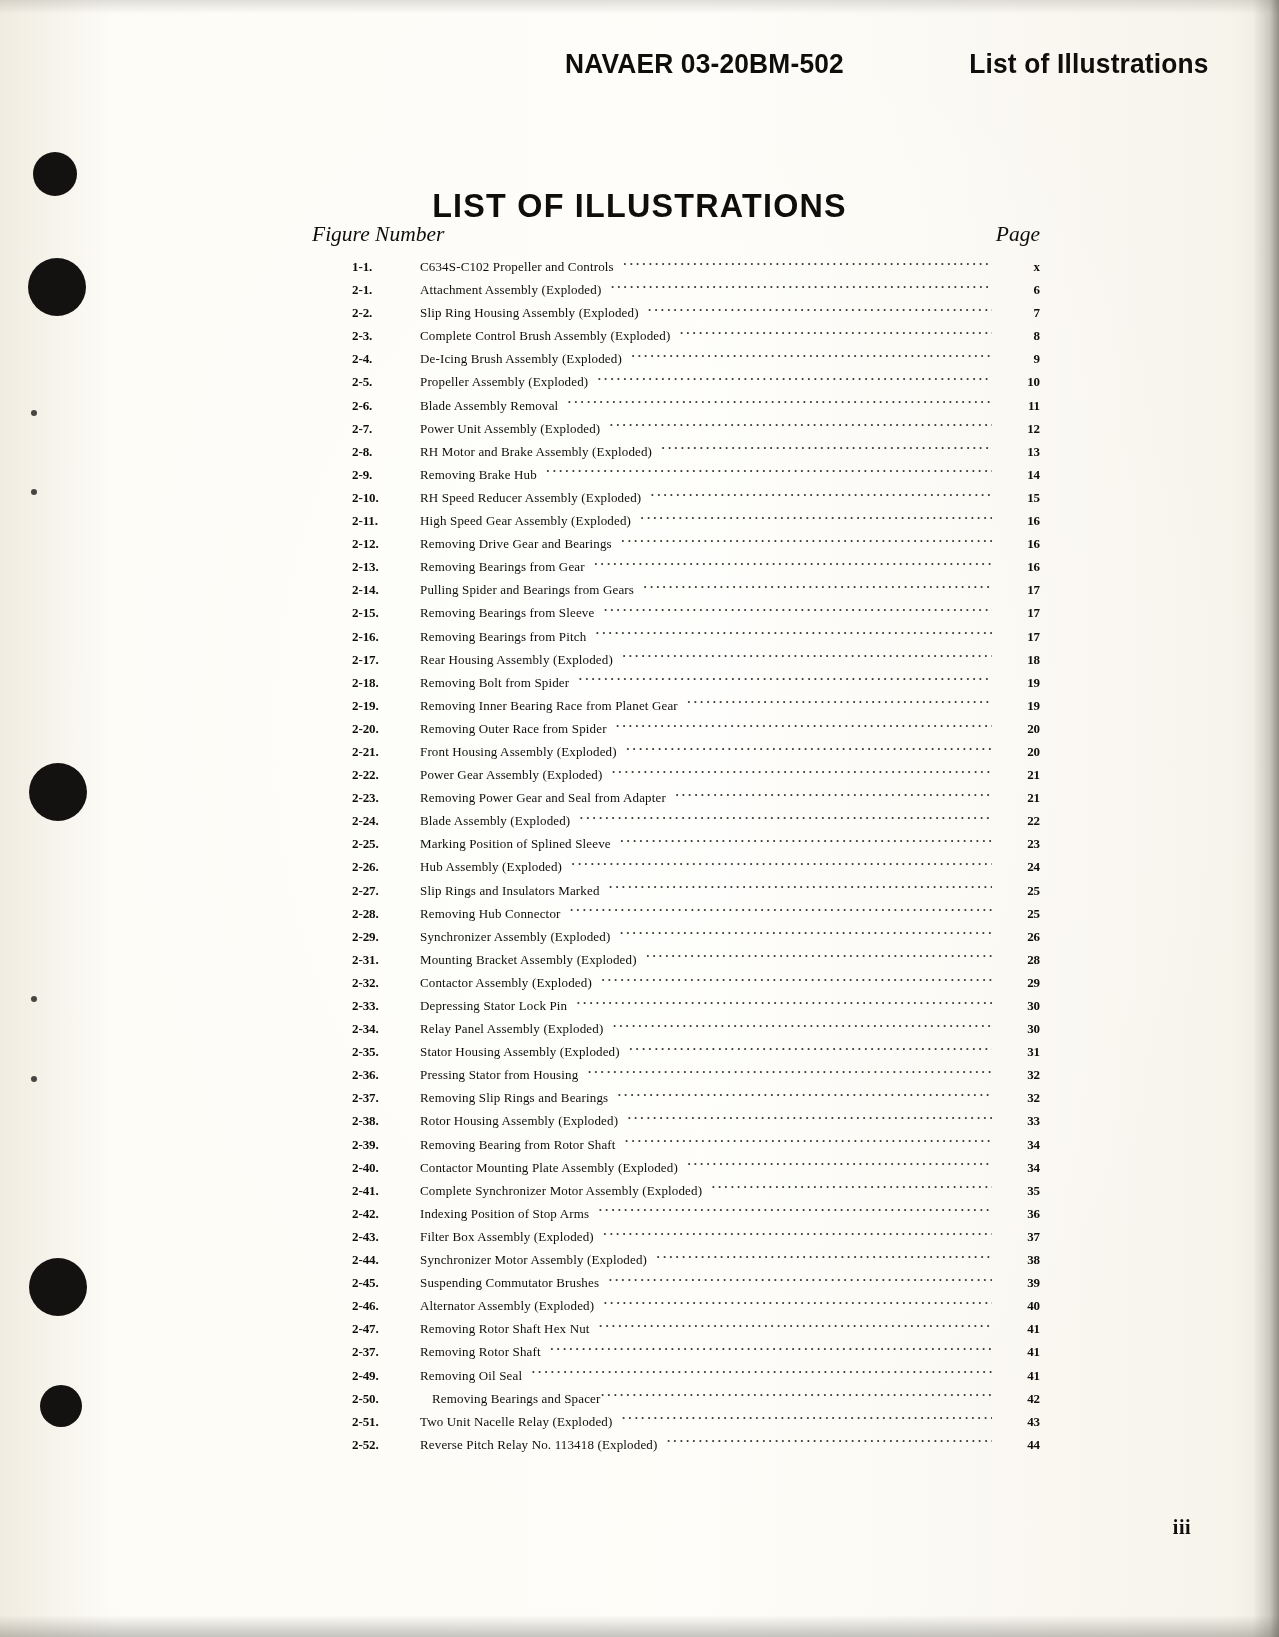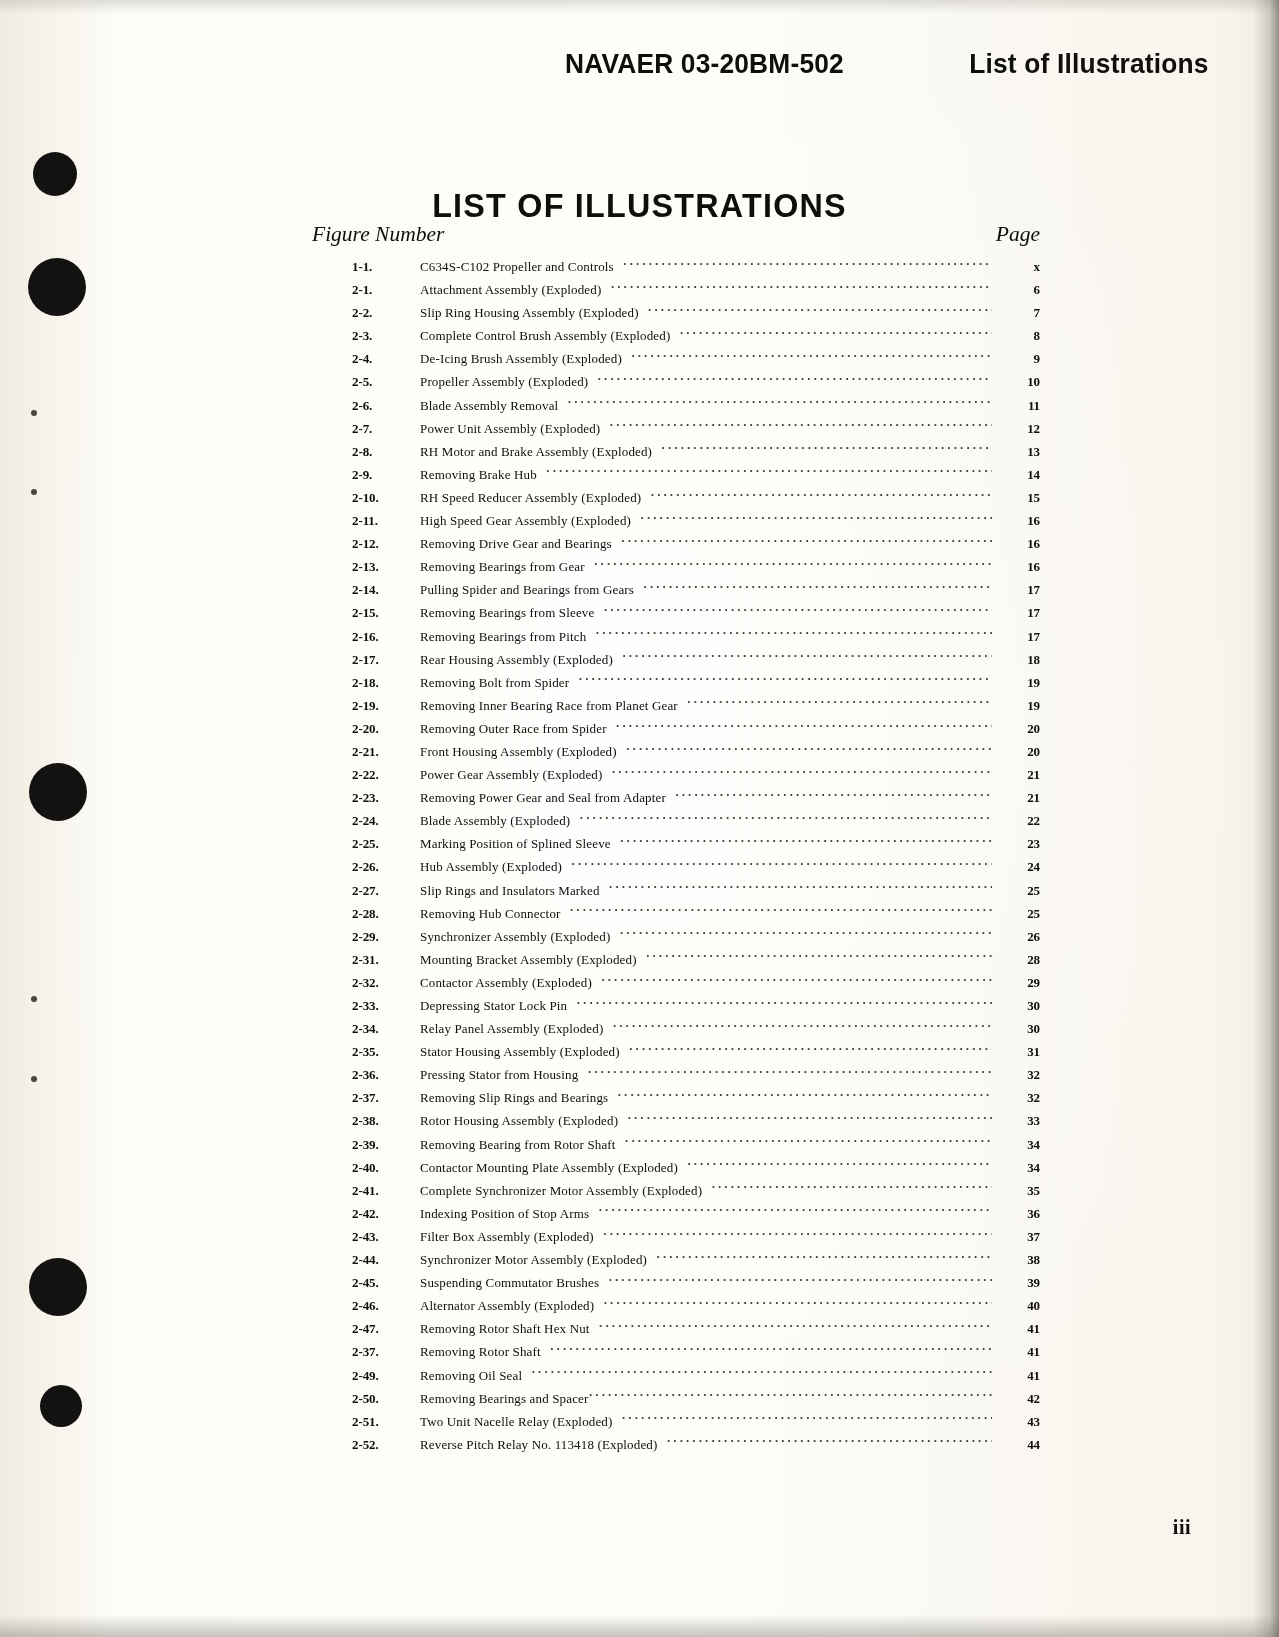--- a/index.html
+++ b/index.html
@@ -169,21 +169,21 @@
     position: absolute;
     left: 0;
     bottom: 0.08em;
     font-size: 17px;
     letter-spacing: 2.1px;
     color: #3b3833;
     white-space: nowrap;
   }
   
   .toc-row.tight .toc-leader { margin-left: 0; }
-  .toc-row.tight .toc-title { padding-right: 0; }
+  .toc-row.tight .toc-title { padding-right: 0; margin-left: 12px; }
 
   .toc-page {
     flex: 0 0 46px;
     text-align: right;
     font-weight: bold;
     letter-spacing: -0.1px;
   }
 
   
   .folio {

